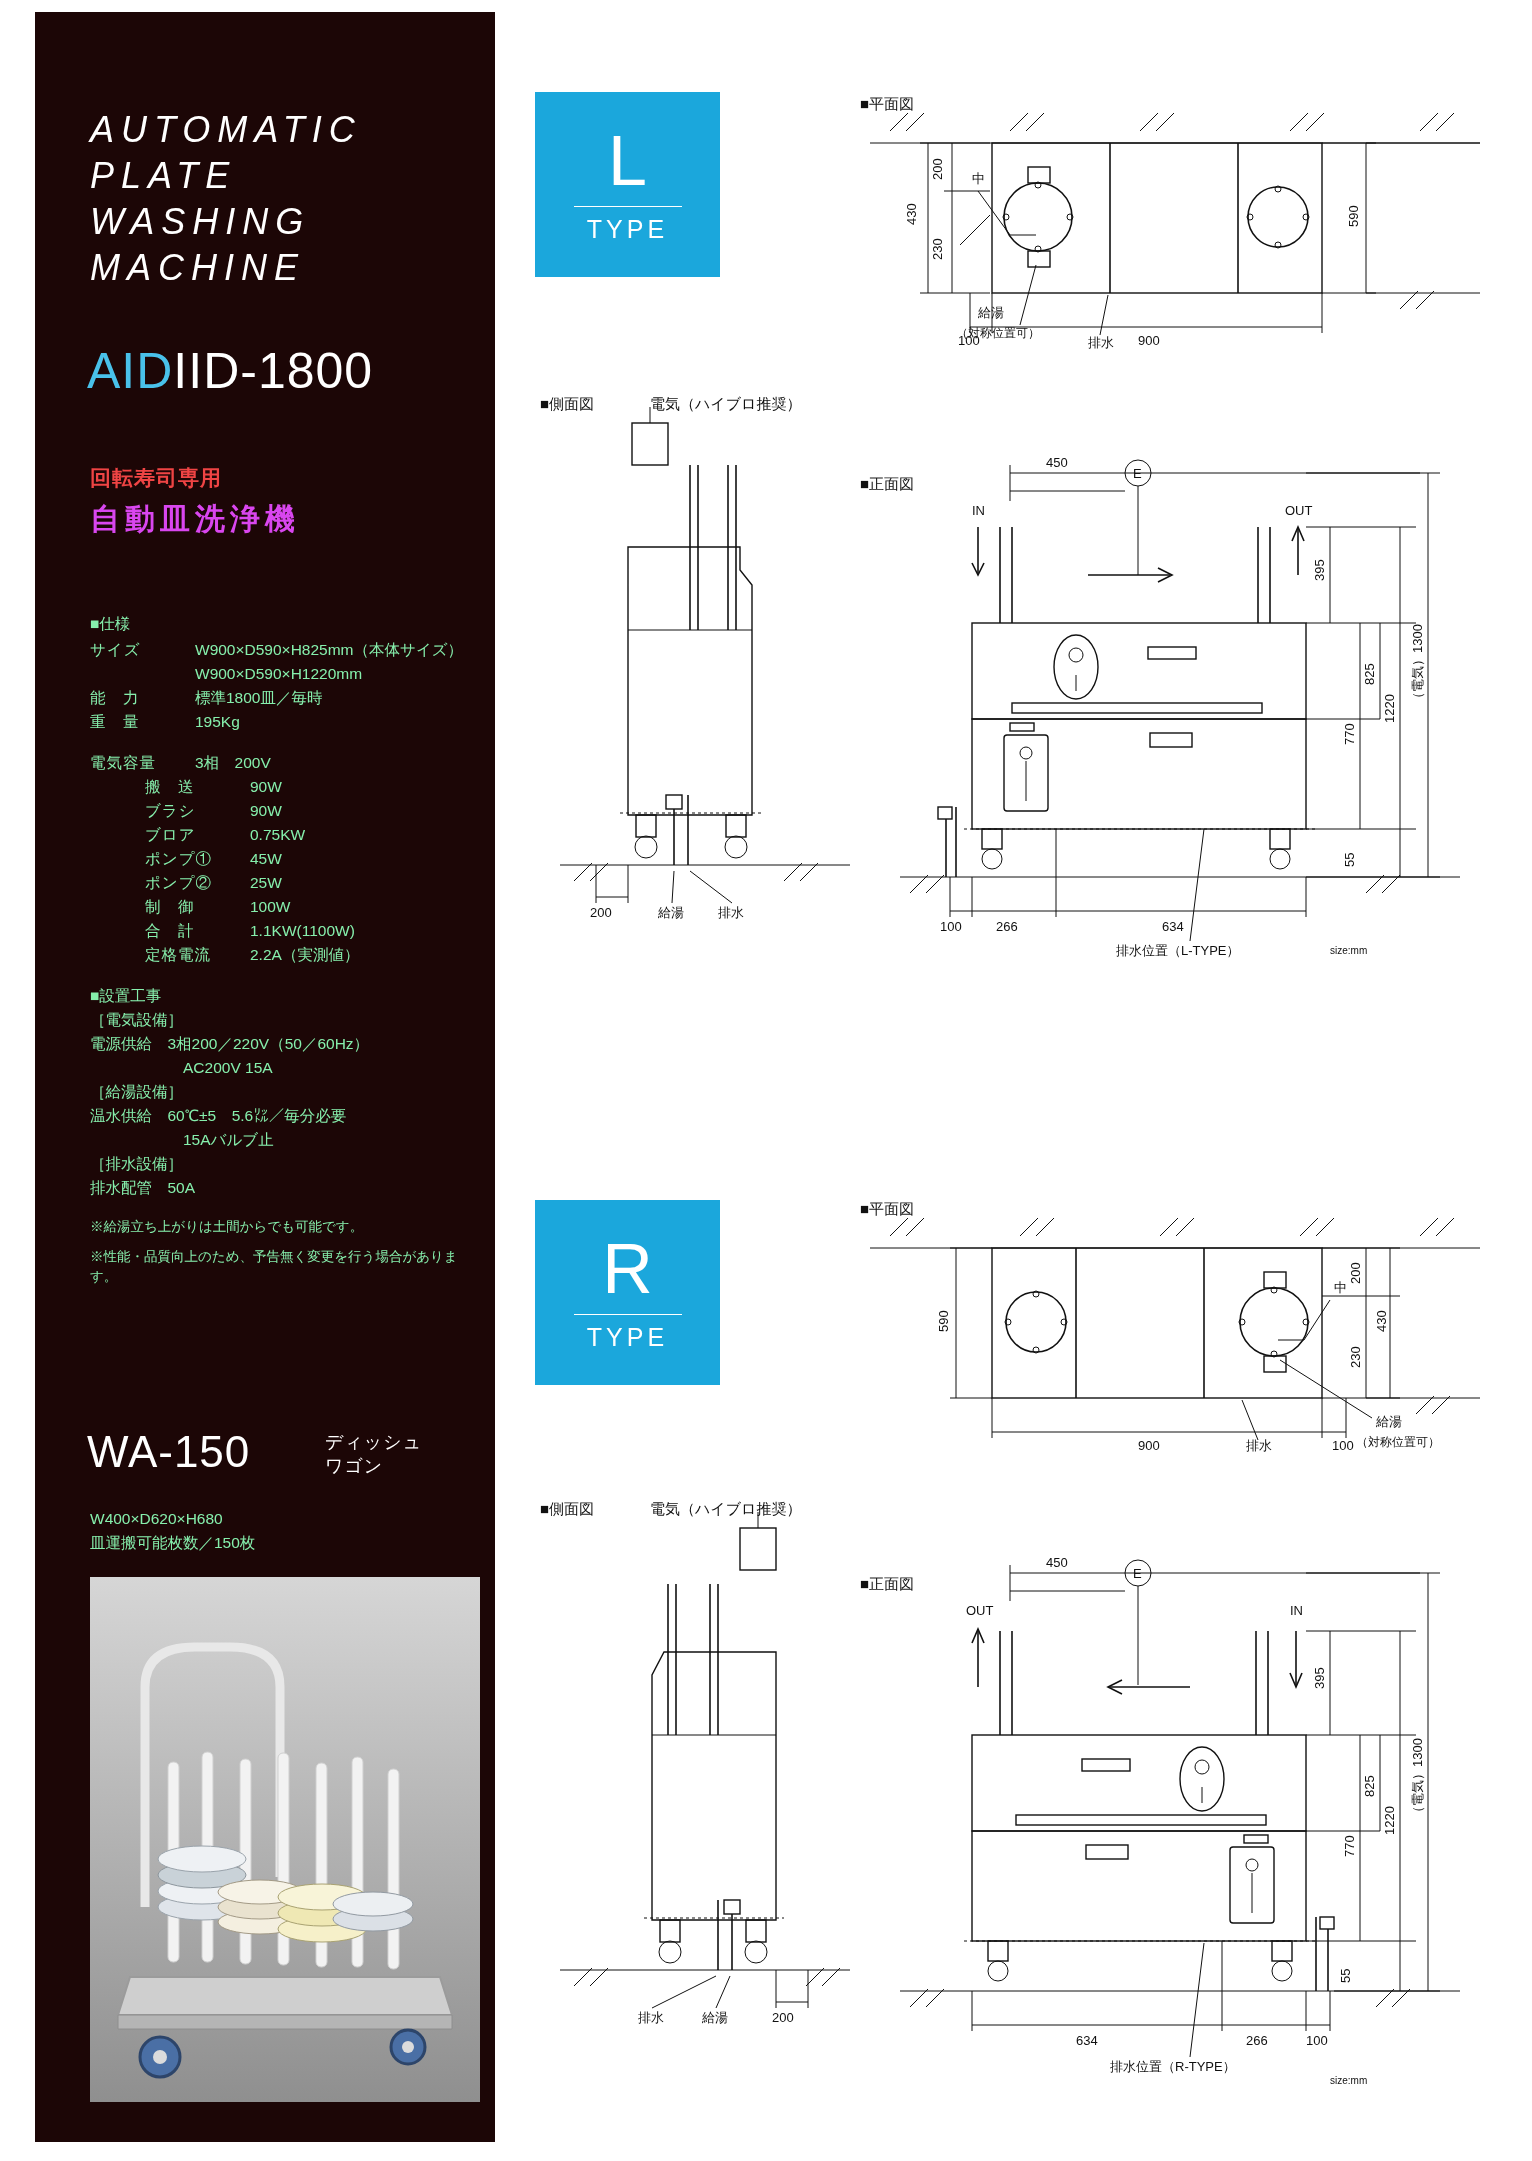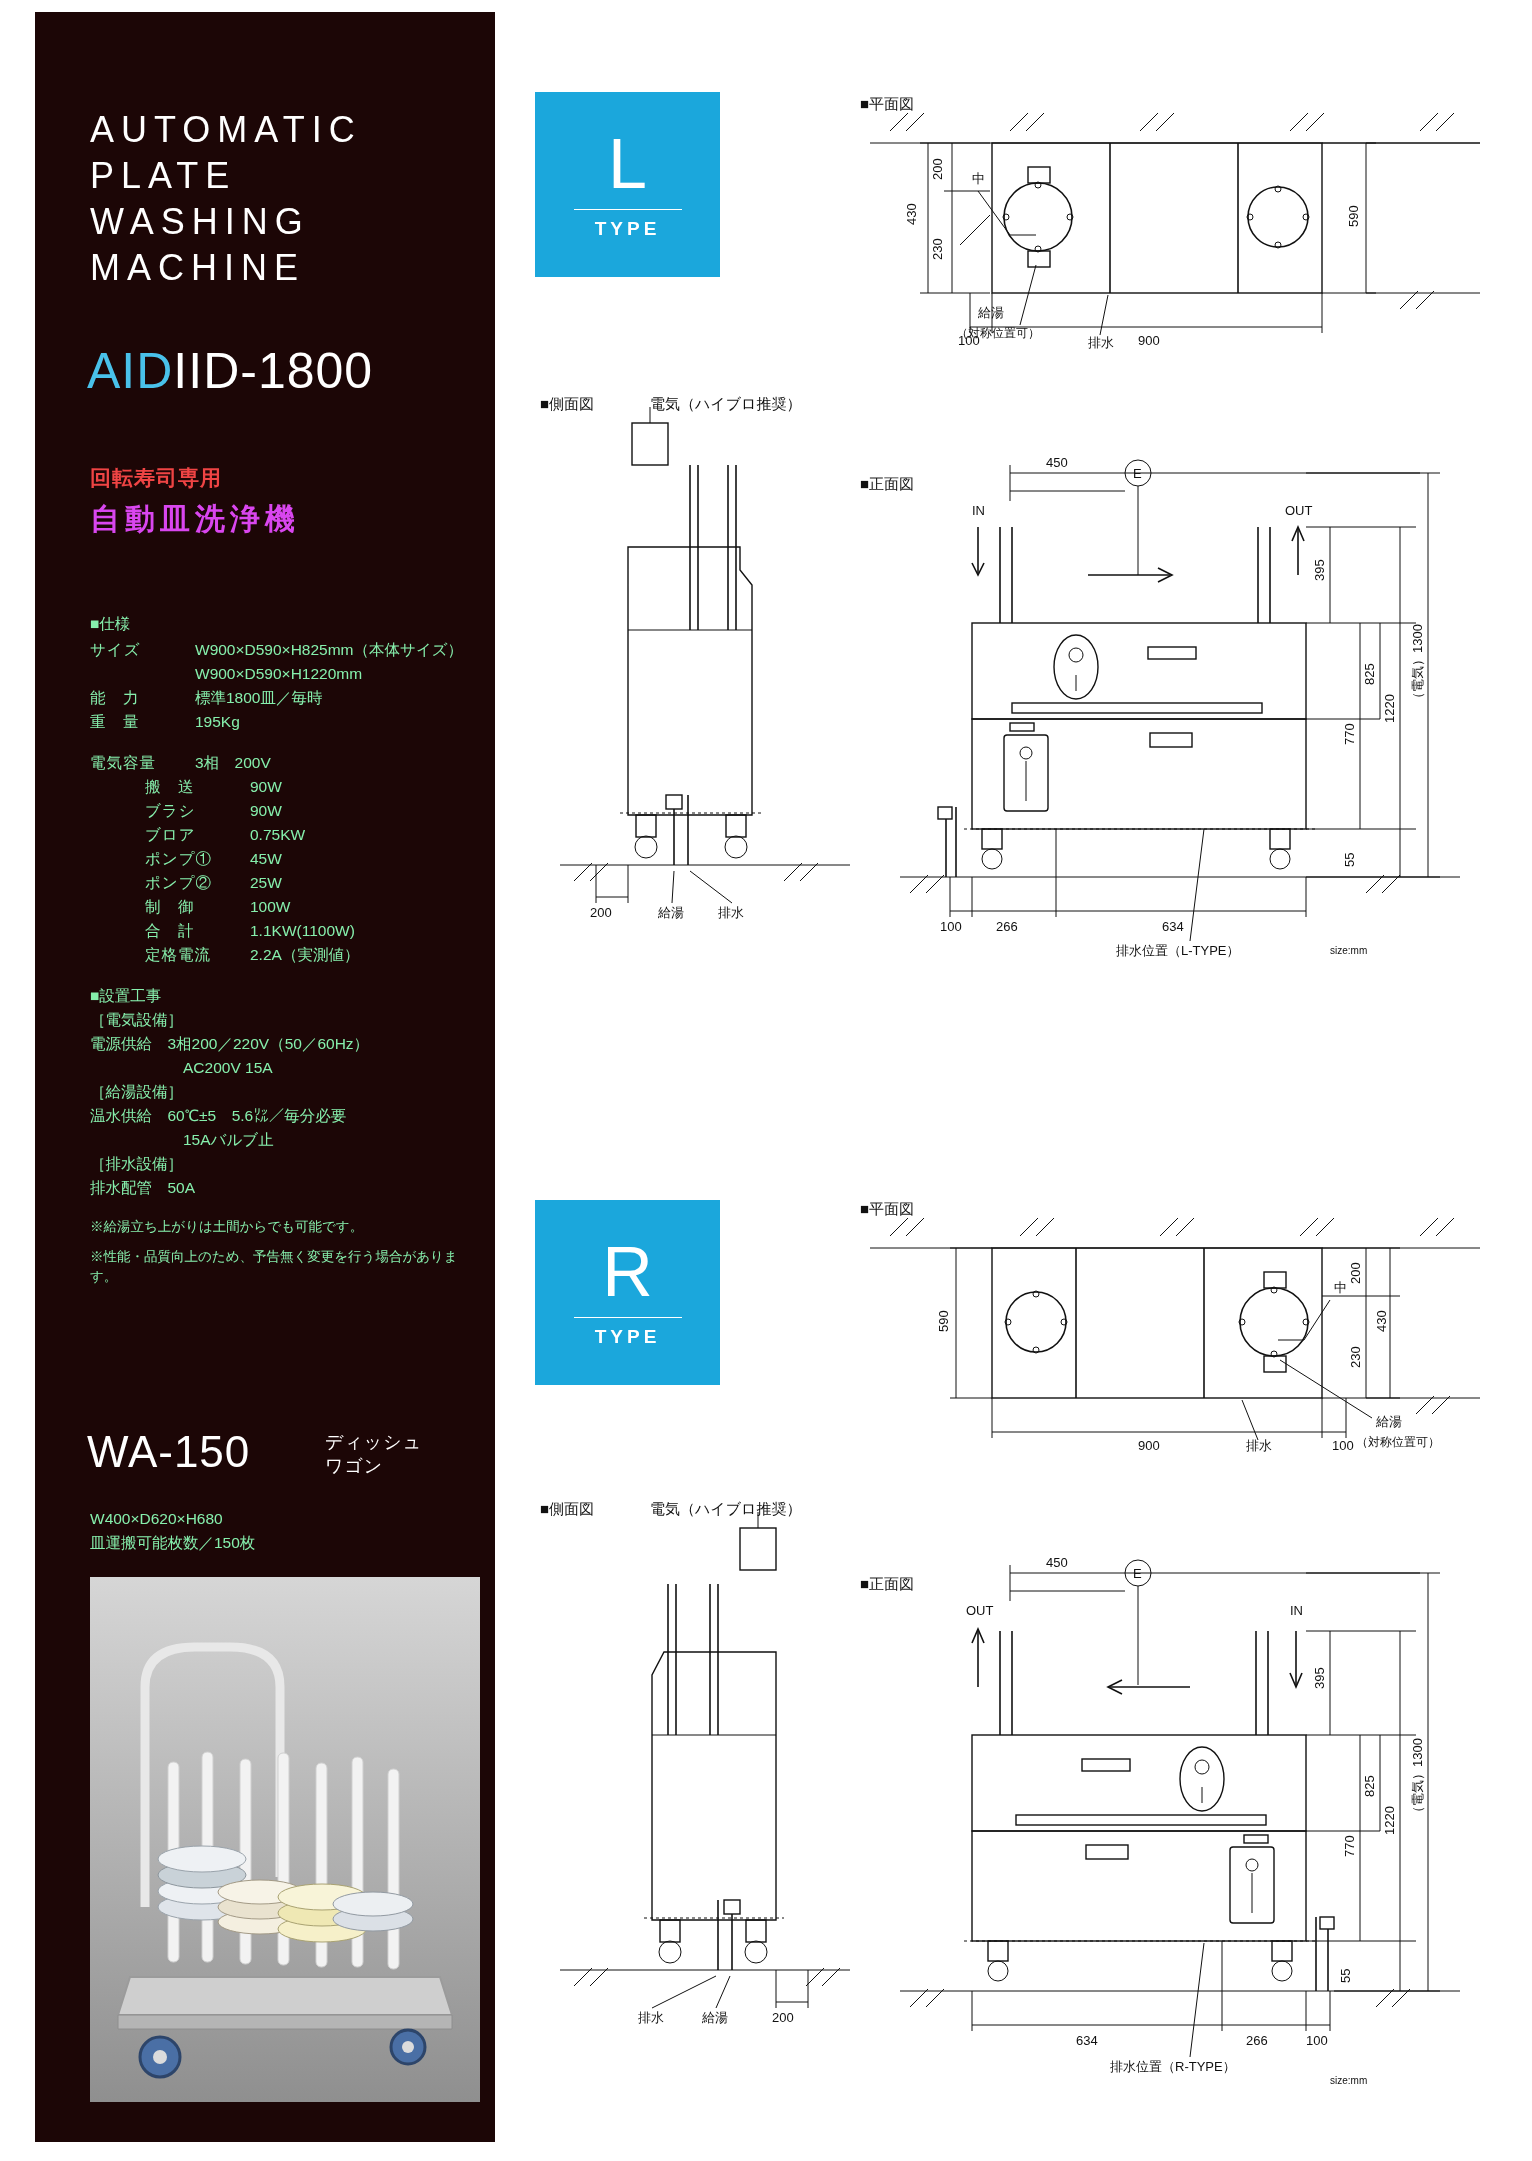--- a/index.html
+++ b/index.html
@@ -7,21 +7,21 @@
     width:1532px;height:2161px;position:relative;overflow:hidden;
     font-family:"Liberation Sans", sans-serif;color:#111;
   }
   
   .left-panel{
     position:absolute;left:35px;top:12px;width:460px;height:2130px;
     background:#1c0606;color:#fff;box-sizing:border-box;
   }
   .eng-title{
     position:absolute;left:55px;top:95px;width:400px;
-    font-size:36px;letter-spacing:7px;line-height:46px;font-weight:400;color:#ffffff;
+    font-size:36px;letter-spacing:7px;line-height:46px;font-weight:400;color:#ffffff;font-style:italic;
   }
   .model-title{
     position:absolute;left:52px;top:333px;width:420px;
     font-size:50px;letter-spacing:1px;color:#49c1ea;font-weight:400;line-height:52px;
   }
   .model-title .white{color:#ffffff;text-align:center;}
   .sub-jp1{
     position:absolute;left:55px;top:452px;font-size:21px;color:#ef4444;letter-spacing:1px;font-weight:bold;
   }
   .sub-jp2{
@@ -51,21 +51,21 @@
     position:absolute;left:55px;top:1565px;width:390px;height:525px;
     background:linear-gradient(#cfcfcf,#9c9c9c);overflow:hidden;
   }
   
   .type-badge{
     position:absolute;width:185px;height:185px;background:#1ba7dc;color:#fff;
     display:flex;flex-direction:column;align-items:center;justify-content:center;
   }
   .type-badge .big{font-size:70px;line-height:70px;font-weight:300;}
   .type-badge .line{width:108px;height:1px;background:#fff;margin:10px 0 8px;}
-  .type-badge .small{font-size:19px;letter-spacing:4px;font-weight:bold;}
+  .type-badge .small{font-size:25px;letter-spacing:4px;}
   #badge-l{left:535px;top:92px;}
   #badge-r{left:535px;top:1200px;}
 
   
   .dwg{position:absolute;}
   .dwg-label{position:absolute;font-size:15px;color:#111;white-space:nowrap;}
   .sizemm{position:absolute;font-size:10px;color:#111;}
 
   svg{display:block;}
   .ln{stroke:#111;fill:none;}

